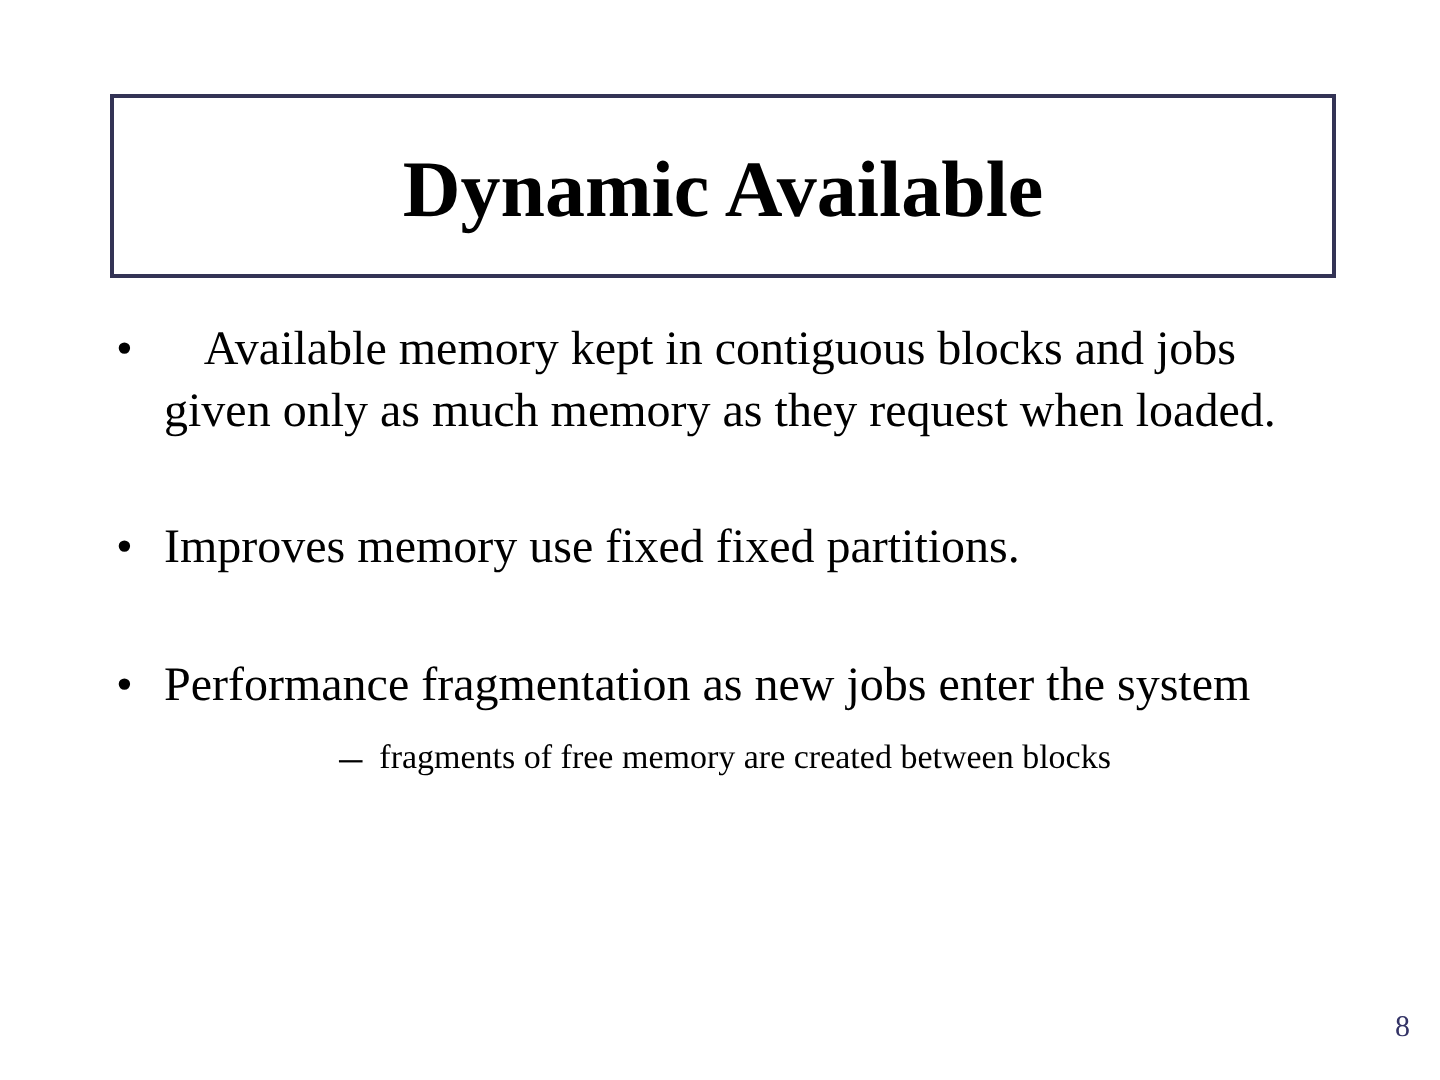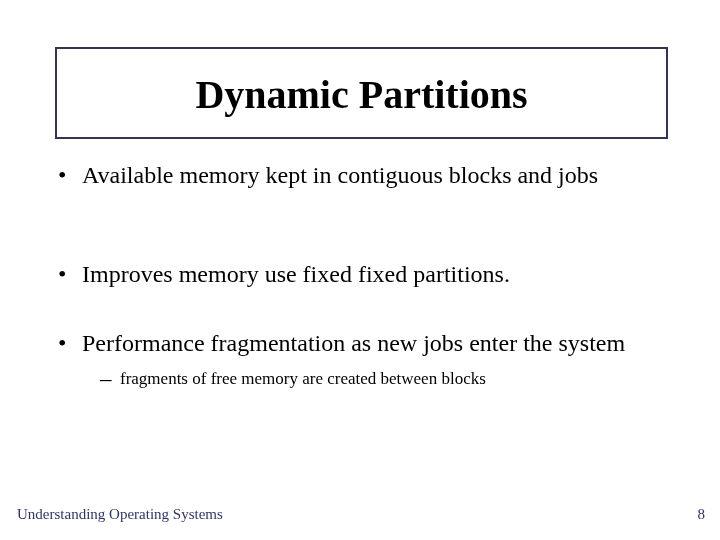--- a/index.html
+++ b/index.html
@@ -39,20 +39,21 @@
   }
   .bullet {
     position: absolute;
     left: 58px;
     display: flex;
     align-items: flex-start;
   }
   .bullet-col {
     display: flex;
     flex-direction: column;
+    align-items: center;
   }
   .bullet-row {
     display: flex;
   }
   .marker {
     width: 24px;
     flex: 0 0 24px;
     font-size: 24px;
     line-height: 31px;
   }
@@ -90,27 +91,28 @@
     font-size: 15px;
     color: var(--footer-color, #333366);
   }
 </style>
 </head>
 <body>
 
 <div class="slide">
 
   <div class="title-box">
-    <div class="title-text">Dynamic Partitions</div>
+    <div class="title-text">Dynamic Available</div>
   </div>
 
   <div class="bullet" style="top:160px;">
     <span class="marker">•</span>
     <div class="bullet-col">
       <div class="btext">Available memory kept in contiguous blocks and jobs</div>
+      <div class="btext">given only as much memory as they request when loaded.</div>
     </div>
   </div>
 
   <div class="bullet" style="top:259px;">
     <span class="marker">•</span>
     <div class="bullet-col">
       <div class="btext">Improves memory use fixed fixed partitions.</div>
     </div>
   </div>
 
@@ -122,17 +124,16 @@
       </div>
       <div class="sub-row">
         <span class="marker">–</span>
         <div class="bullet-col">
           <div class="btext">fragments of free memory are created between blocks</div>
         </div>
       </div>
     </div>
   </div>
 
-  <div class="footer-left">Understanding Operating Systems</div>
 
   <div class="page-number">8</div>
 
 </div>
 
 </body></html>

